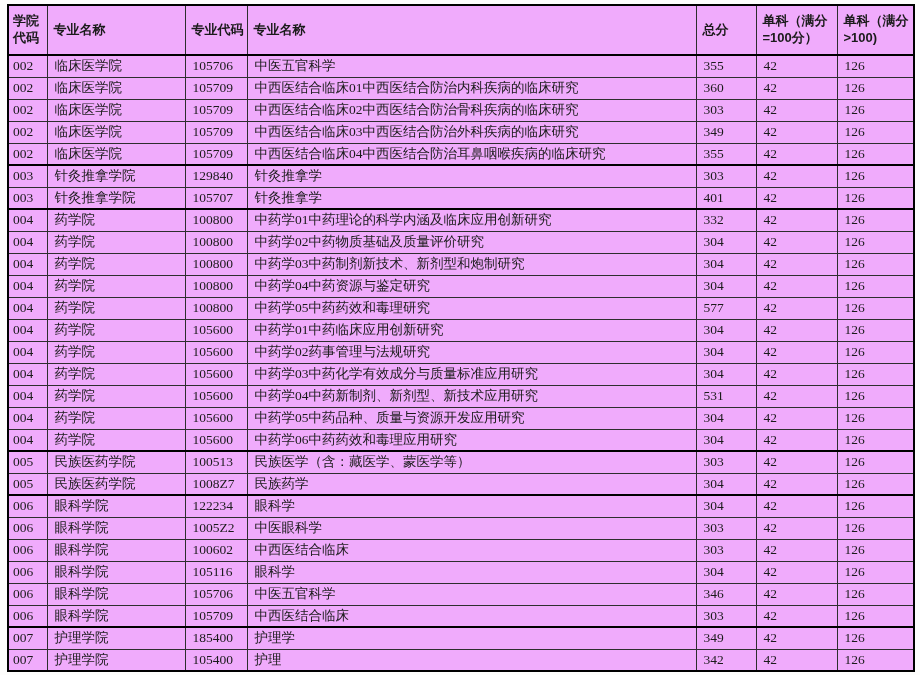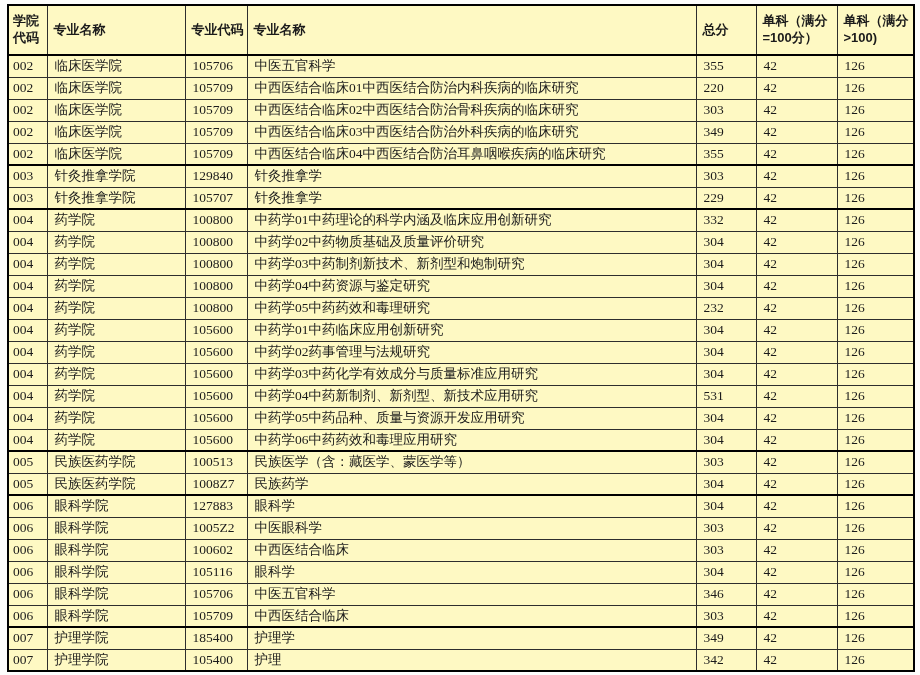--- a/index.html
+++ b/index.html
@@ -1,21 +1,21 @@
 <!DOCTYPE html>
 <html><head>
 <meta charset="utf-8">
 <style>
   * { margin:0; padding:0; box-sizing:border-box; }
   html, body { width:920px; height:675px; background:#fdfdfc; overflow:hidden; }
   body { font-family:"Liberation Serif","DejaVu Serif",serif; }
   .score-table {
     position:absolute; left:7px; top:4px; width:906px;
     border-collapse:collapse; table-layout:fixed;
-    background:#fef9c3; border:2px solid #000;
+    background:#f0abfc; border:2px solid #000;
   }
   th, td {
     border:1px solid #2e2e2e; color:#1b1b1b;
     overflow:hidden; text-align:left;
   }
   thead th {
     font-family:"Liberation Sans","DejaVu Sans",sans-serif;
     font-weight:bold; font-size:13px; line-height:1.3;
     vertical-align:middle; padding:2px 2px 2px 6px; height:50px;
     white-space:pre-line; border-bottom:2px solid #000;
@@ -62,21 +62,21 @@
         <td>中医五官科学</td>
         <td>355</td>
         <td>42</td>
         <td>126</td>
       </tr>
       <tr>
         <td>002</td>
         <td>临床医学院</td>
         <td>105709</td>
         <td>中西医结合临床01中西医结合防治内科疾病的临床研究</td>
-        <td>220</td>
+        <td>360</td>
         <td>42</td>
         <td>126</td>
       </tr>
       <tr>
         <td>002</td>
         <td>临床医学院</td>
         <td>105709</td>
         <td>中西医结合临床02中西医结合防治骨科疾病的临床研究</td>
         <td>303</td>
         <td>42</td>
@@ -107,21 +107,21 @@
         <td>针灸推拿学</td>
         <td>303</td>
         <td>42</td>
         <td>126</td>
       </tr>
       <tr class="group-end">
         <td>003</td>
         <td>针灸推拿学院</td>
         <td>105707</td>
         <td>针灸推拿学</td>
-        <td>229</td>
+        <td>401</td>
         <td>42</td>
         <td>126</td>
       </tr>
       <tr>
         <td>004</td>
         <td>药学院</td>
         <td>100800</td>
         <td>中药学01中药理论的科学内涵及临床应用创新研究</td>
         <td>332</td>
         <td>42</td>
@@ -152,21 +152,21 @@
         <td>中药学04中药资源与鉴定研究</td>
         <td>304</td>
         <td>42</td>
         <td>126</td>
       </tr>
       <tr>
         <td>004</td>
         <td>药学院</td>
         <td>100800</td>
         <td>中药学05中药药效和毒理研究</td>
-        <td>232</td>
+        <td>577</td>
         <td>42</td>
         <td>126</td>
       </tr>
       <tr>
         <td>004</td>
         <td>药学院</td>
         <td>105600</td>
         <td>中药学01中药临床应用创新研究</td>
         <td>304</td>
         <td>42</td>
@@ -231,21 +231,21 @@
         <td>民族医药学院</td>
         <td>1008Z7</td>
         <td>民族药学</td>
         <td>304</td>
         <td>42</td>
         <td>126</td>
       </tr>
       <tr>
         <td>006</td>
         <td>眼科学院</td>
-        <td>127883</td>
+        <td>122234</td>
         <td>眼科学</td>
         <td>304</td>
         <td>42</td>
         <td>126</td>
       </tr>
       <tr>
         <td>006</td>
         <td>眼科学院</td>
         <td>1005Z2</td>
         <td>中医眼科学</td>

